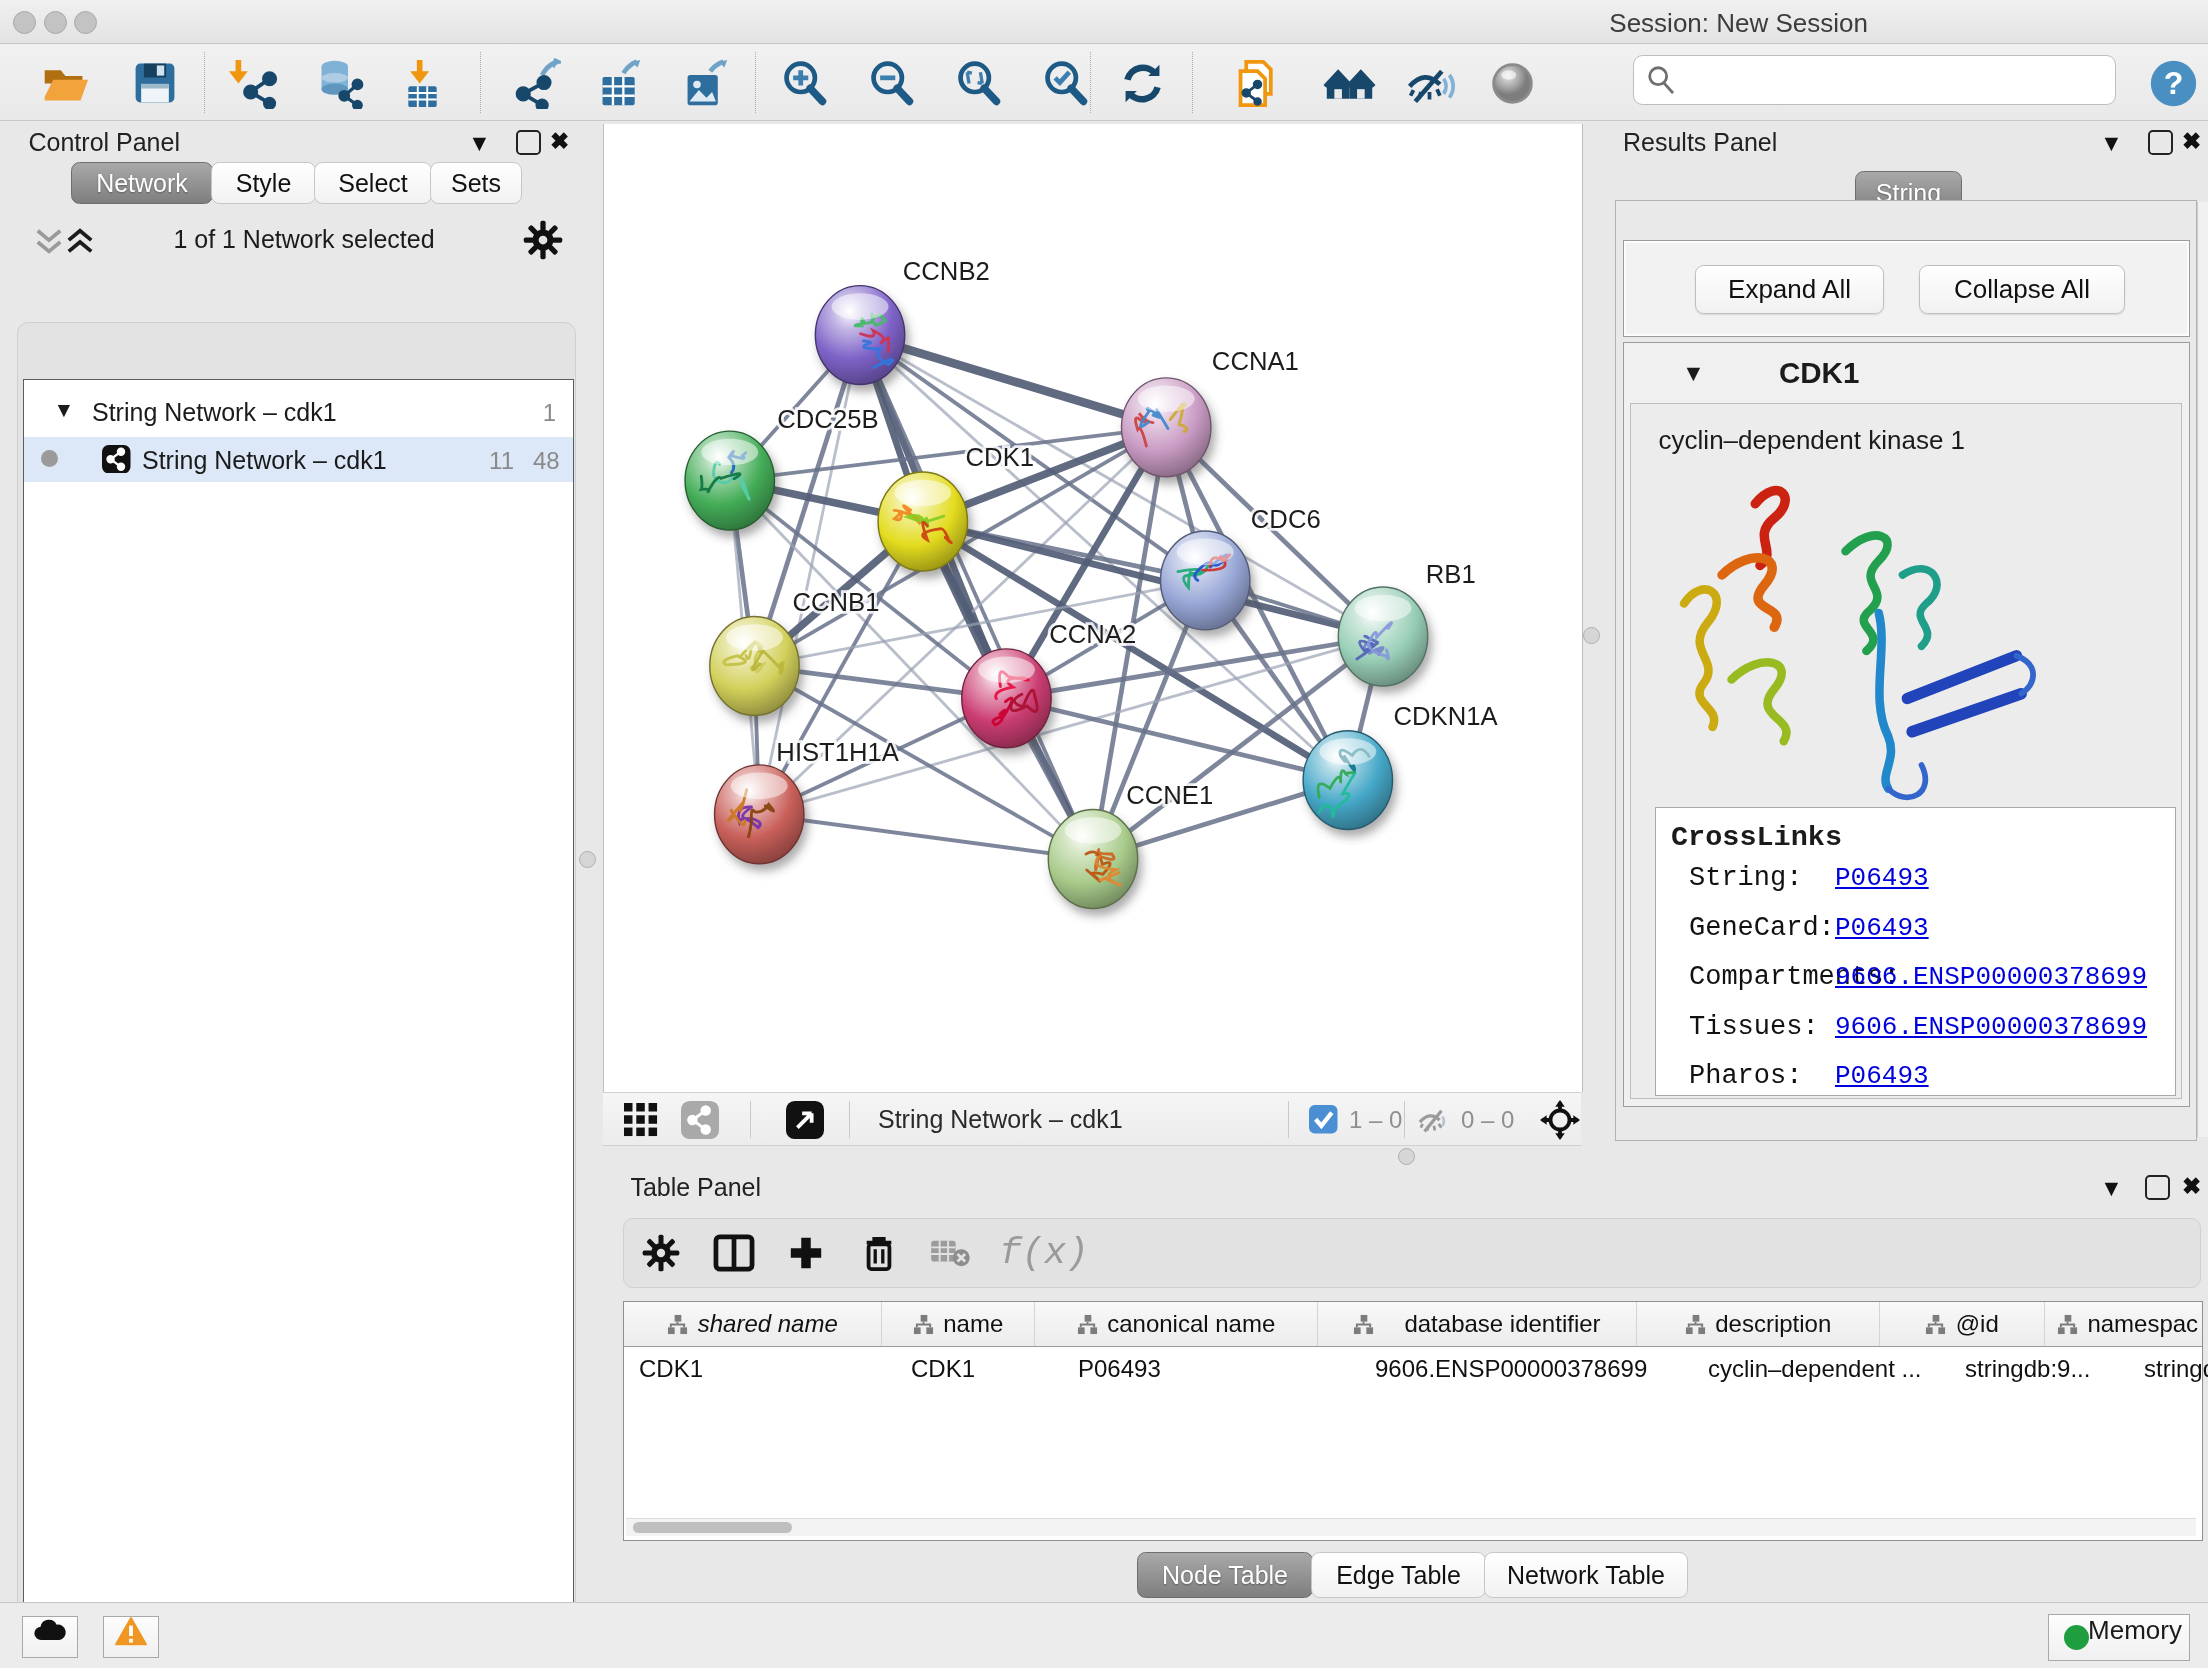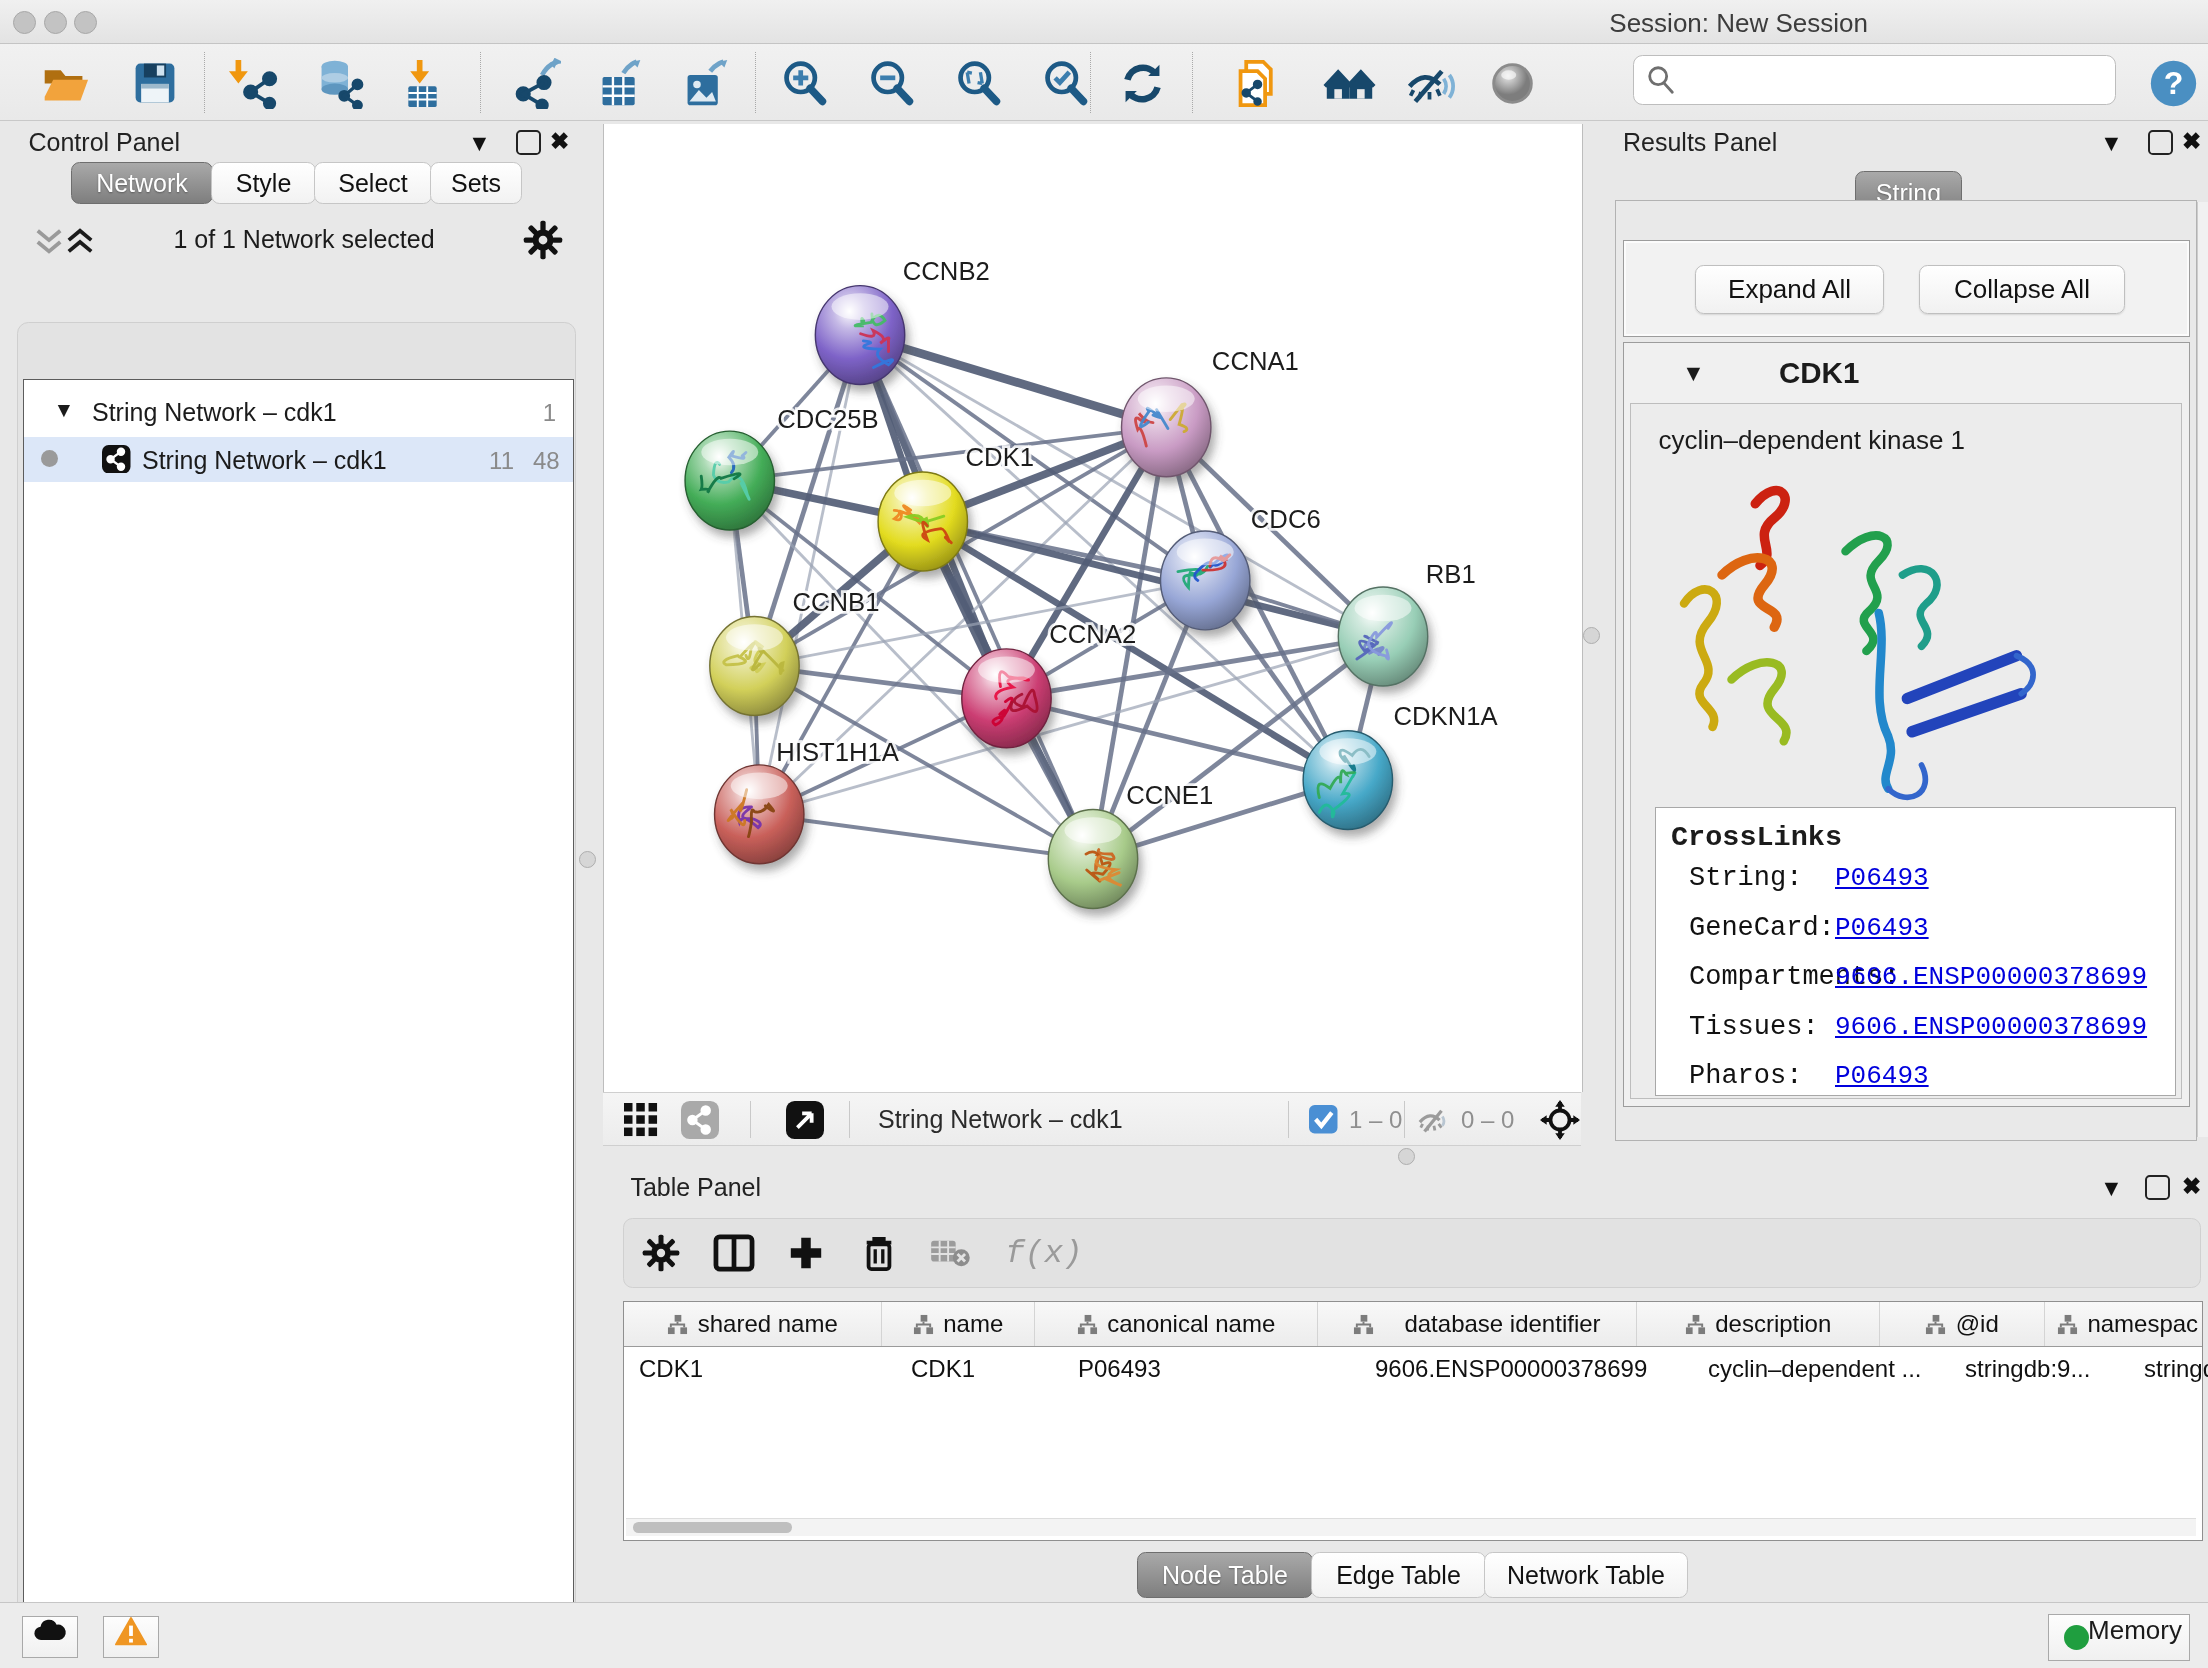--- a/index.html
+++ b/index.html
@@ -685,27 +685,27 @@
     </div>
     <div class="tpicon" style="left:302px">
       <svg width="42" height="32" viewBox="0 0 44 34">
         <rect x="2" y="4" width="26" height="22" rx="3" fill="#9c9c9c"></rect>
         <path d="M2 11 h26 M2 18 h26 M11 4 v22 M20 4 v22" stroke="#e2e2e2" stroke-width="2"></path>
         <circle cx="34" cy="22" r="9" fill="#8d8d8d"></circle>
         <path d="M30 18 l8 8 M38 18 l-8 8" stroke="#e2e2e2" stroke-width="3"></path>
       </svg>
     </div>
     <div class="tpicon" style="left:377px;width:86px">
-      <span class="serif" style="font-style:italic;font-size:32px;color:#9a9a9a">f(x)</span>
+      <span class="serif" style="font-style:italic;font-size:37px;color:#9a9a9a">f(x)</span>
     </div>
   </div>
 
   <div class="abs tbl">
     <div class="tbl-head" id="tbl-head">
-        <div class="th" style="width: 257px; flex: 0 0 auto;">
+        <div class="th" style="width: 257px; flex: 0 0 auto; font-style: italic;">
           <svg width="21" height="21" viewBox="0 0 22 22">
     <g fill="#7c7c7c">
               <rect x="8" y="1" width="7" height="7"></rect>
               <rect x="1" y="14" width="7" height="7"></rect>
               <rect x="14" y="14" width="7" height="7"></rect>
     <path d="M11 8 v3 M4 14 v-3 h14 v3" stroke="#7c7c7c" stroke-width="2" fill="none"></path>
             </g>
           </svg>
           <span>shared name</span>
         </div>

